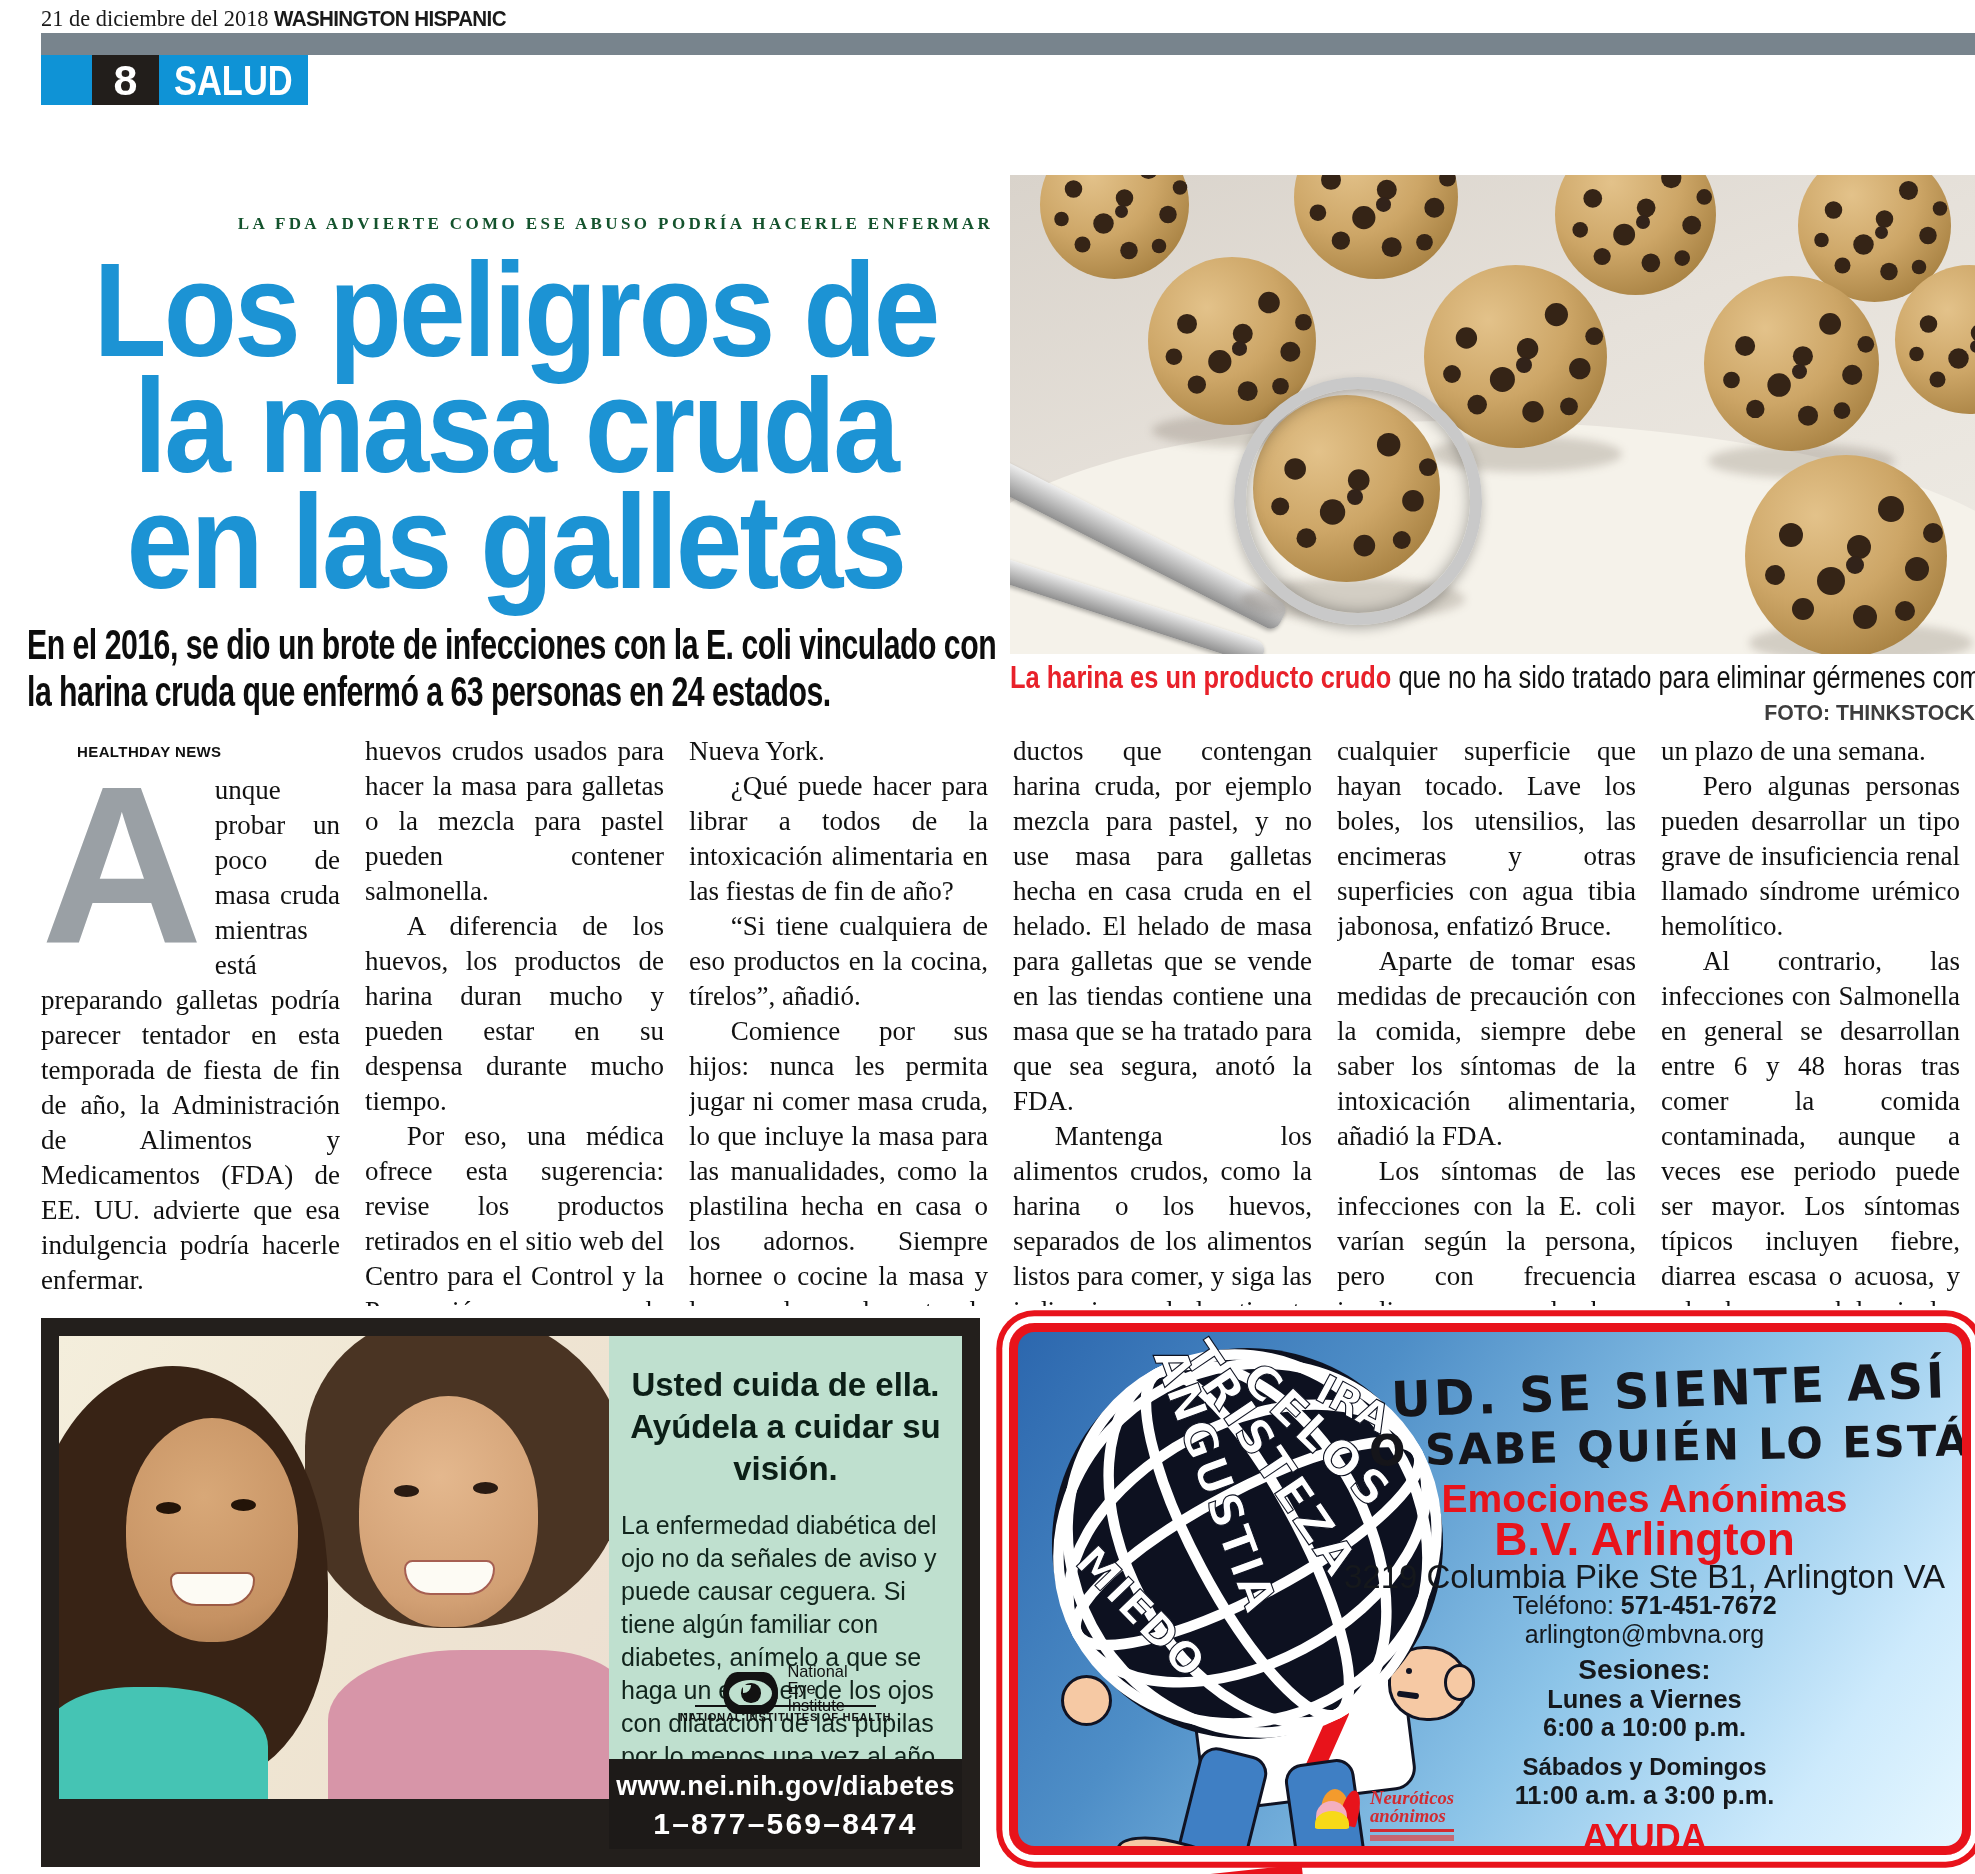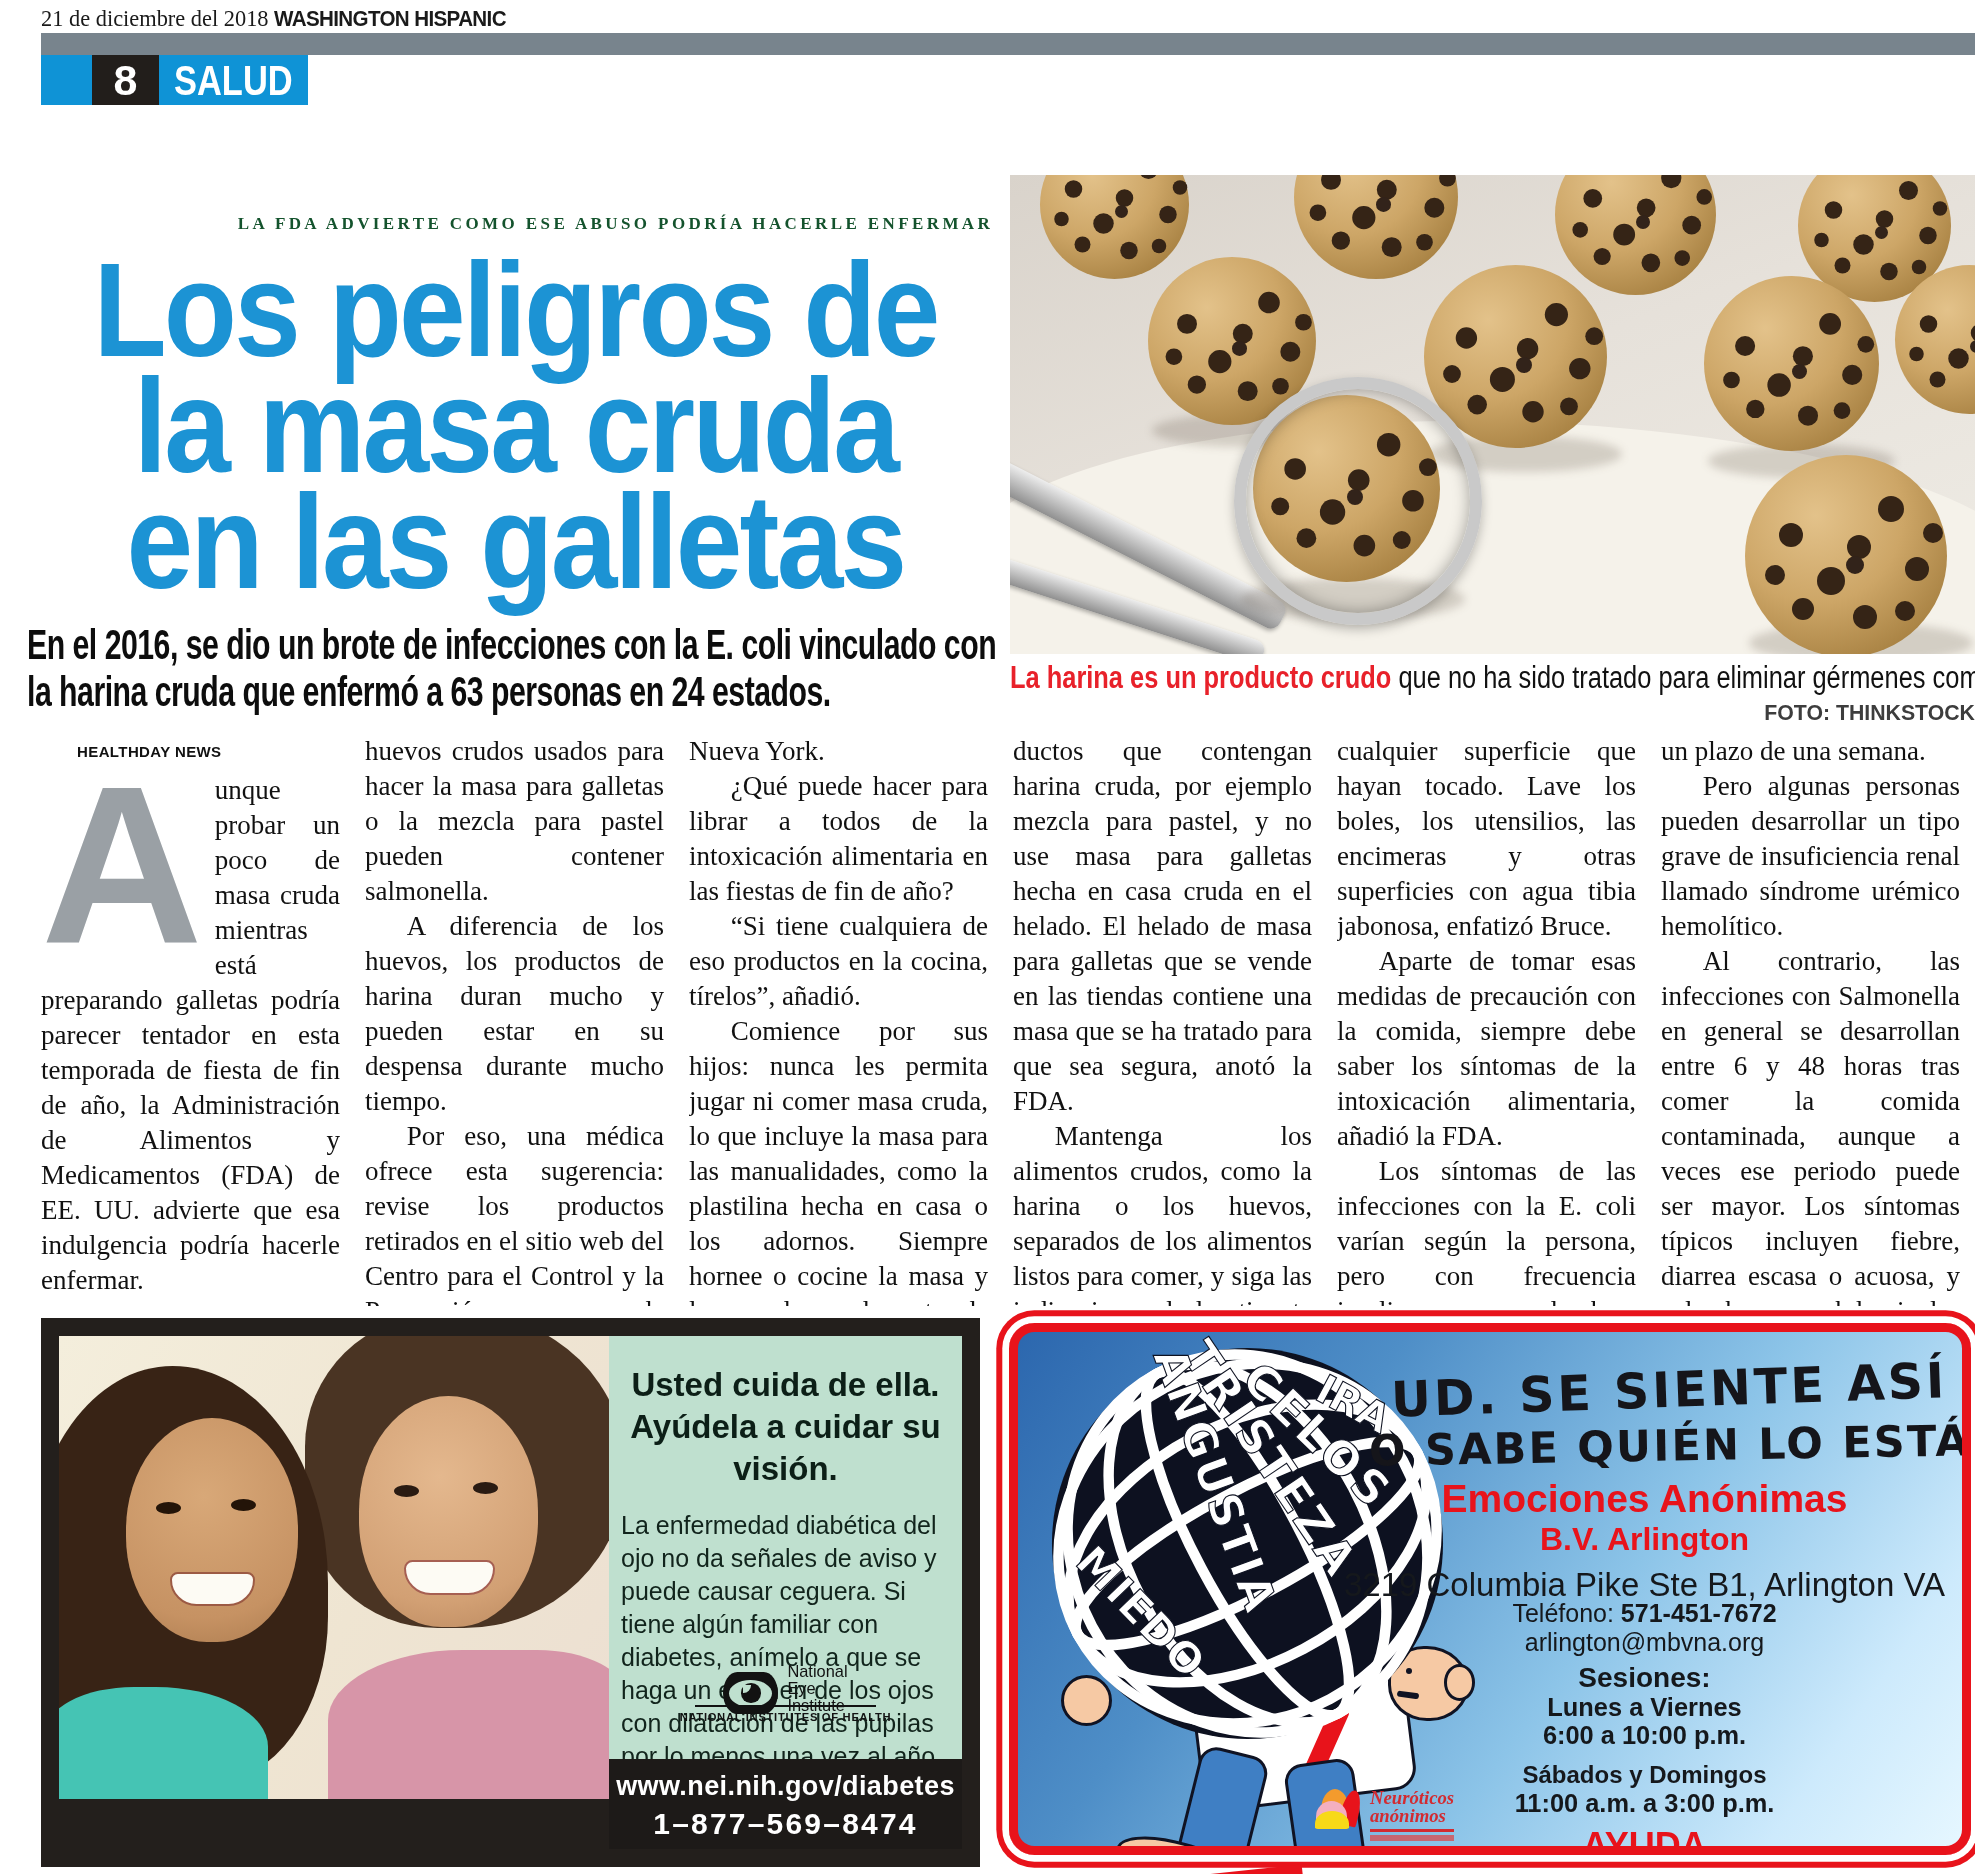--- a/index.html
+++ b/index.html
@@ -293,21 +293,21 @@
         <span class="gword" style="left:88px;top:90px;font-size:46px;transform:rotate(56deg);letter-spacing:3px;">TRISTEZA</span>
         <span class="gword" style="left:30px;top:112px;font-size:45px;transform:rotate(70deg);letter-spacing:2.2px;">ANGUSTIA</span>
         <span class="gword" style="left:13.4px;top:246px;font-size:42px;transform:rotate(46deg);letter-spacing:1.5px;">MIEDO</span>
       </div>
 
       <div class="handtxt" style="left:373px;top:30px;font-size:49px;letter-spacing:3px;transform:rotate(-2deg);">UD. SE SIENTE ASÍ</div>
       <div class="handtxt" style="left:351px;top:88px;font-size:43px;letter-spacing:2.2px;transform:rotate(-1deg);">O SABE QUIÉN LO ESTÁ..?</div>
 
       <div class="emo-stack">
         <div class="emo-red" style="font-size:39px;line-height:42px;">Emociones Anónimas</div>
-        <div class="emo-red" style="font-size:32px;line-height:39px;margin-bottom:12px;">B.V. Arlington</div>
+        <div class="emo-red" style="font-size:46px;line-height:39px;margin-bottom:4px;">B.V. Arlington</div>
         <div style="font-size:33px;line-height:28px;">3219 Columbia Pike Ste B1, Arlington VA</div>
         <div style="font-size:25px;line-height:28px;">
           <span>Teléfono: </span><b>571-451-7672</b>
         </div>
         <div style="font-size:25px;line-height:30px;margin-bottom:6px;">arlington@mbvna.org</div>
         <div style="font-size:28px;line-height:30px;font-weight:bold;">Sesiones:</div>
         <div style="font-size:25.4px;line-height:28px;font-weight:bold;">Lunes a Viernes</div>
         <div style="font-size:25.4px;line-height:28px;font-weight:bold;margin-bottom:12px;">6:00 a 10:00 p.m.</div>
         <div style="font-size:24px;line-height:28px;font-weight:bold;">Sábados y Domingos</div>
         <div style="font-size:25.4px;line-height:28px;font-weight:bold;margin-bottom:10.5px;">11:00 a.m. a 3:00 p.m.</div>

